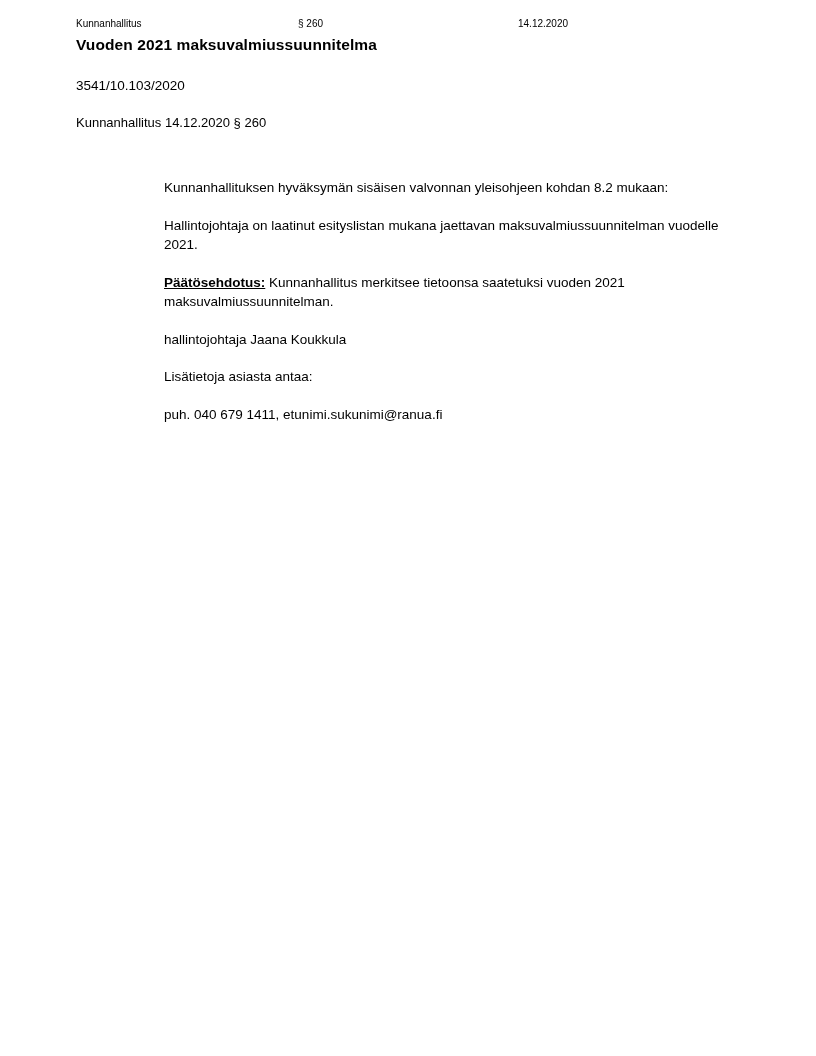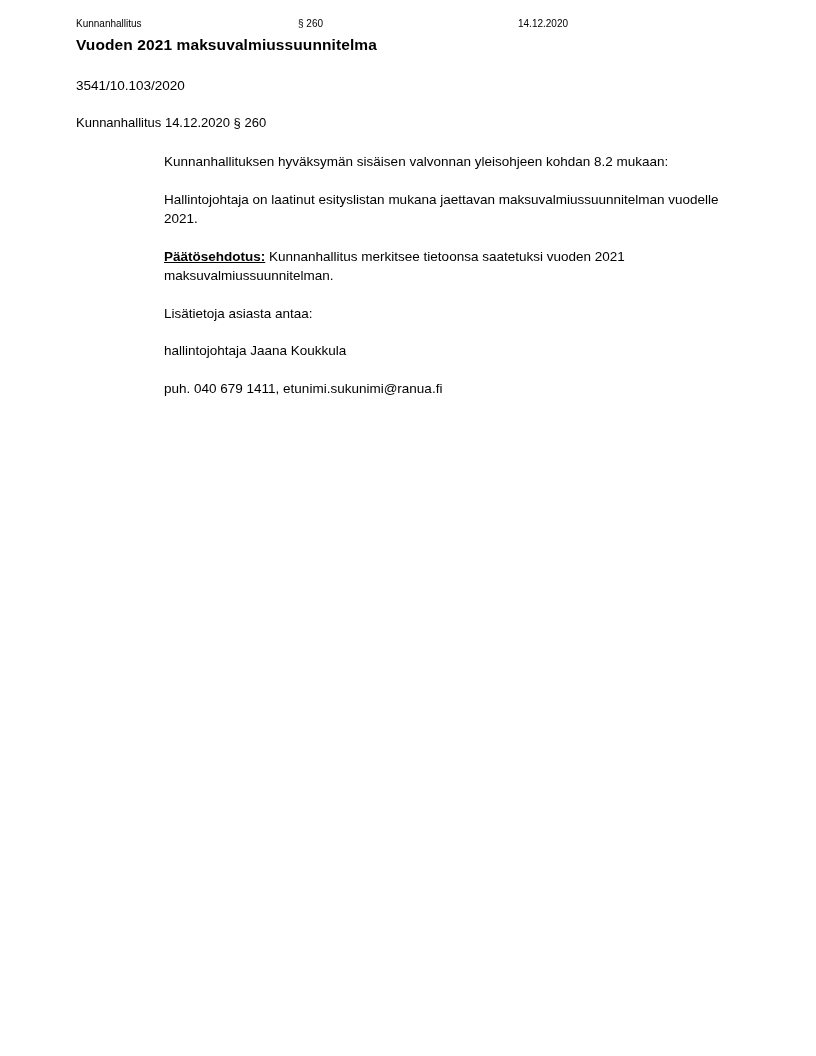--- a/index.html
+++ b/index.html
@@ -73,21 +73,21 @@
   .doc-meta {
     position: absolute;
     top: 113px;
     left: 76px;
     font-size: 13px;
     line-height: 20px;
   }
   
   .body-block {
     position: absolute;
-    top: 152px;
+    top: 178px;
     left: 164px;
     width: 576px;
     font-size: 13.5px;
     line-height: 19.5px;
   }
   .body-block p {
     margin: 0 0 18px 0;
     padding: 0;
     text-align: left;
   }
@@ -128,20 +128,20 @@
 
     <p>Kunnanhallituksen hyväksymän sisäisen valvonnan yleisohjeen kohdan 8.2 mukaan:</p>
 
 
     <p>Hallintojohtaja on laatinut esityslistan mukana jaettavan maksuvalmiussuunnitelman vuodelle 2021.</p>
 
     <p><span class="lead">Päätösehdotus:</span> <span>Kunnanhallitus merkitsee tietoonsa saatetuksi vuoden 2021 maksuvalmiussuunnitelman.</span></p>
 
 
     <div class="contact-wrap">
+      <p class="contact-line">hallintojohtaja Jaana Koukkula</p>
       <p class="contact-line">Lisätietoja asiasta antaa:</p>
-      <p class="contact-line">hallintojohtaja Jaana Koukkula</p>
       <p class="contact-line">puh. 040 679 1411, etunimi.sukunimi@ranua.fi</p>
     </div>
 
   </div>
 
 </div>
 
 </body></html>

